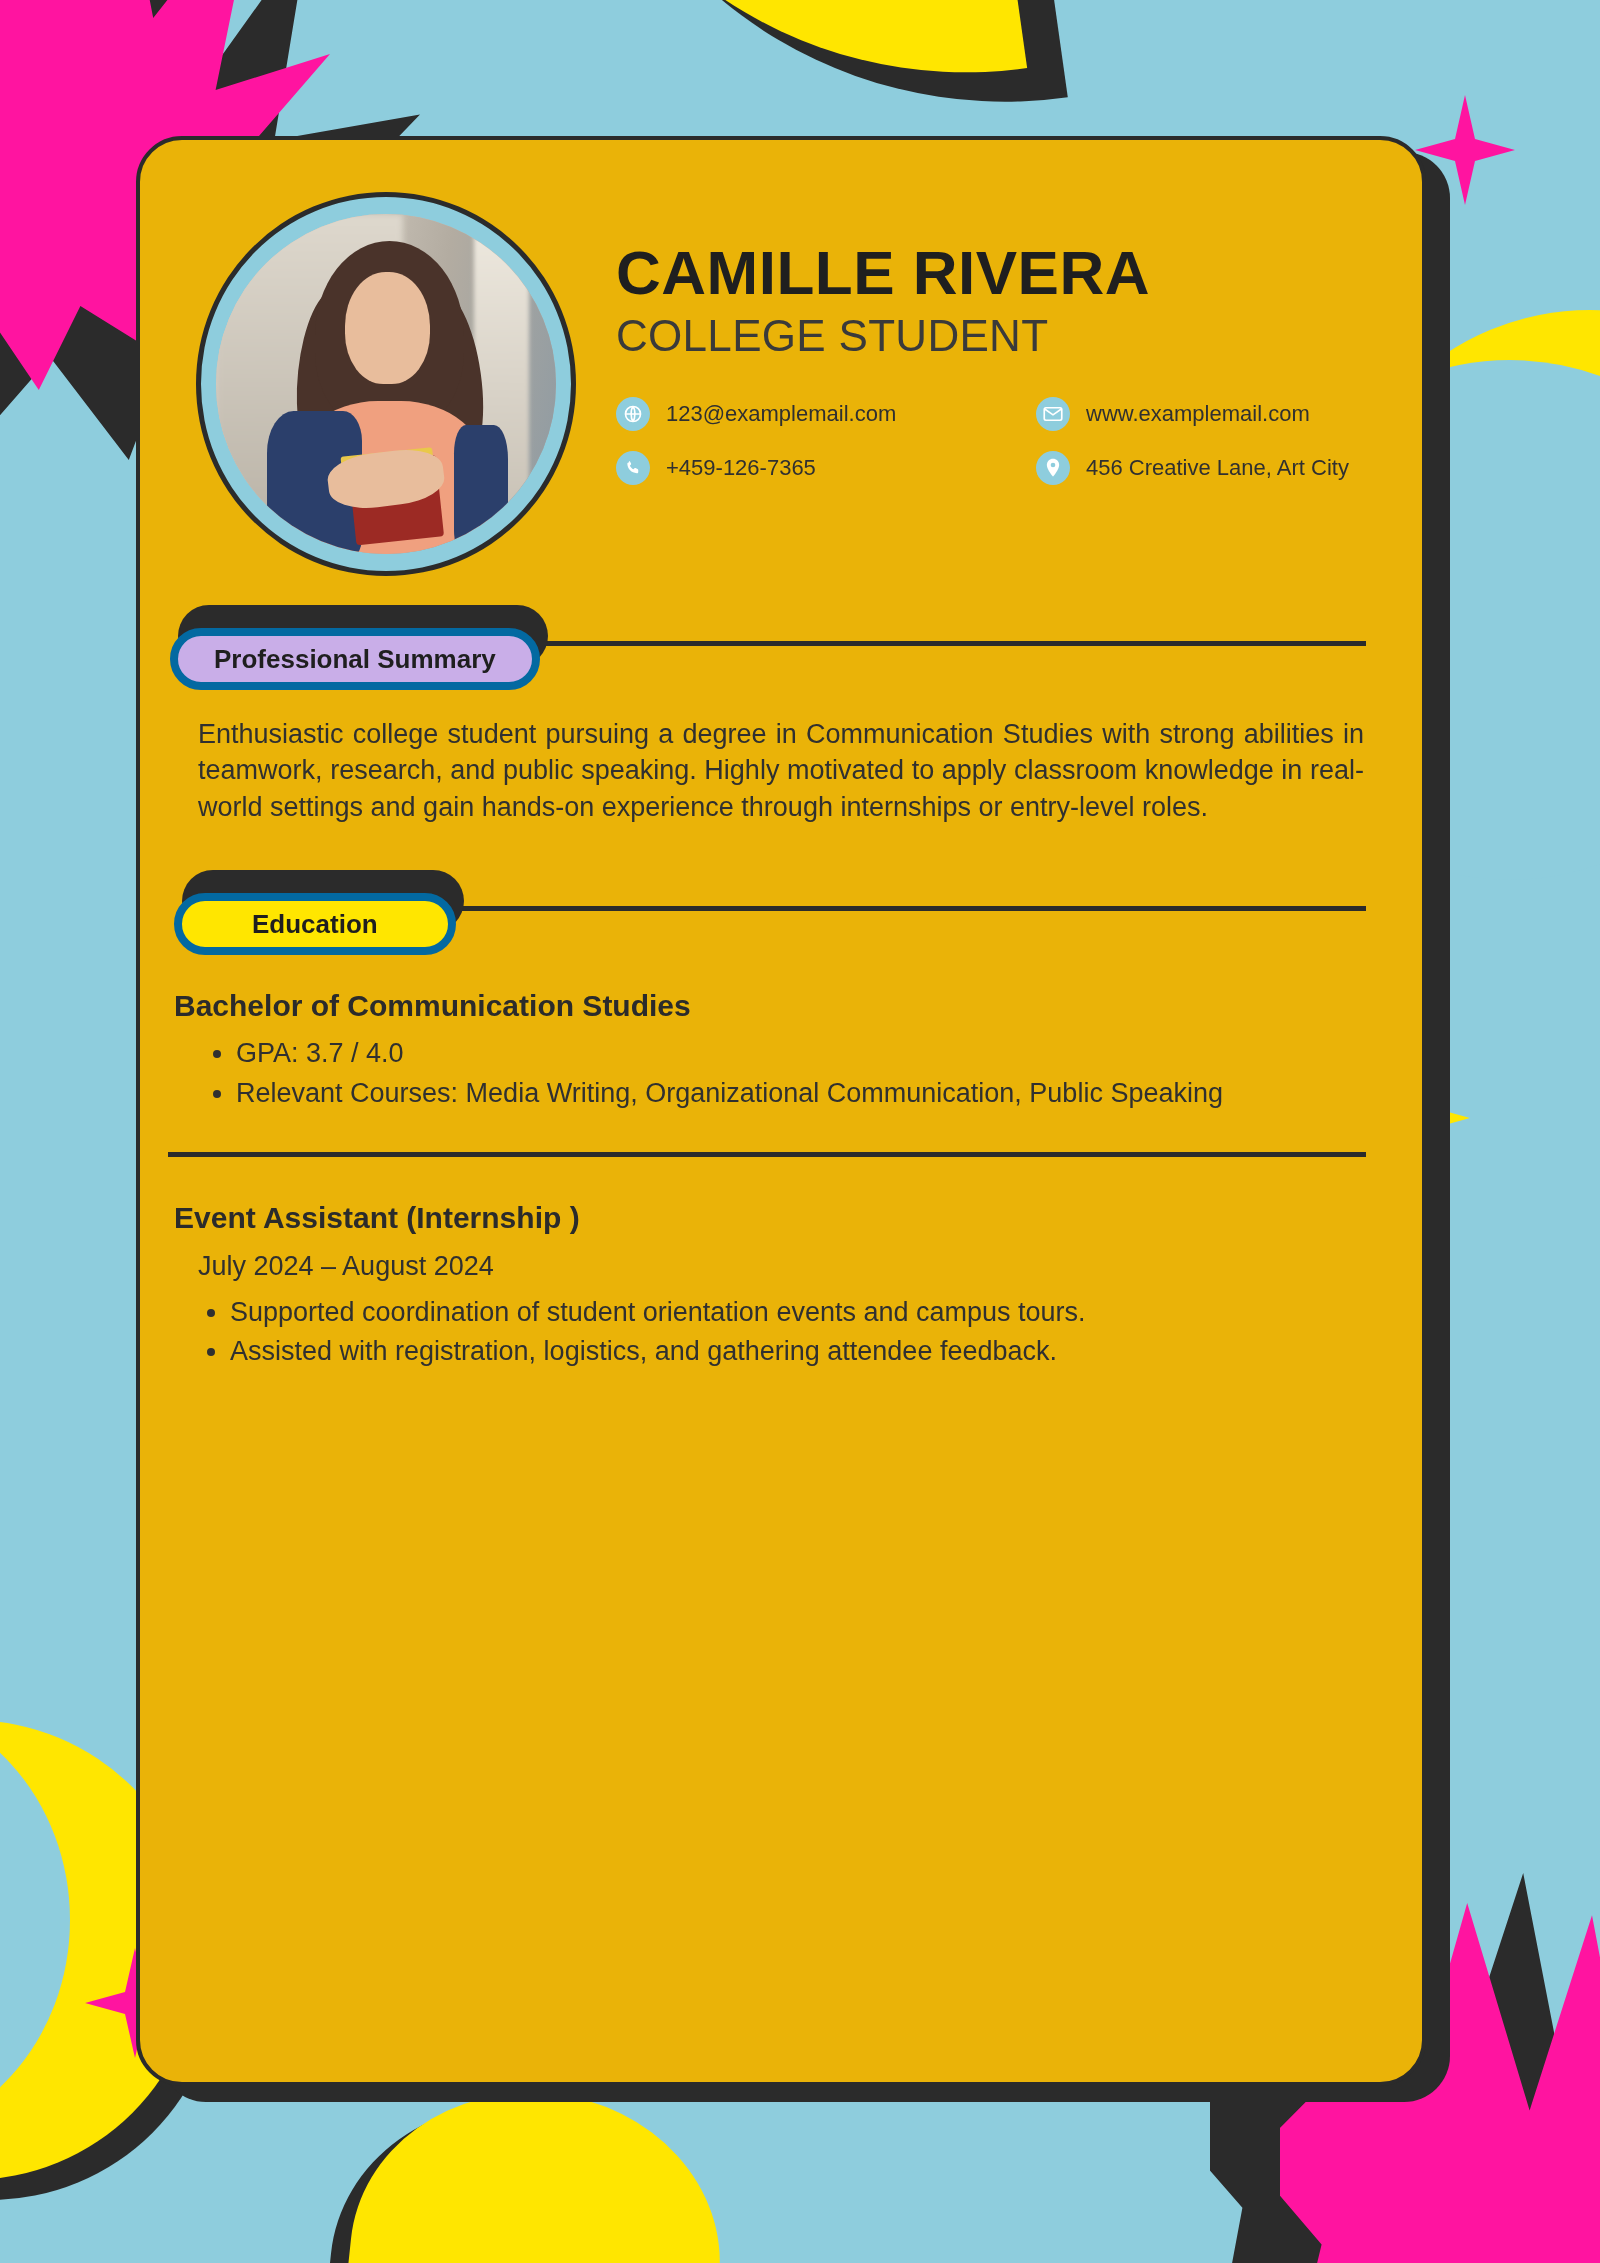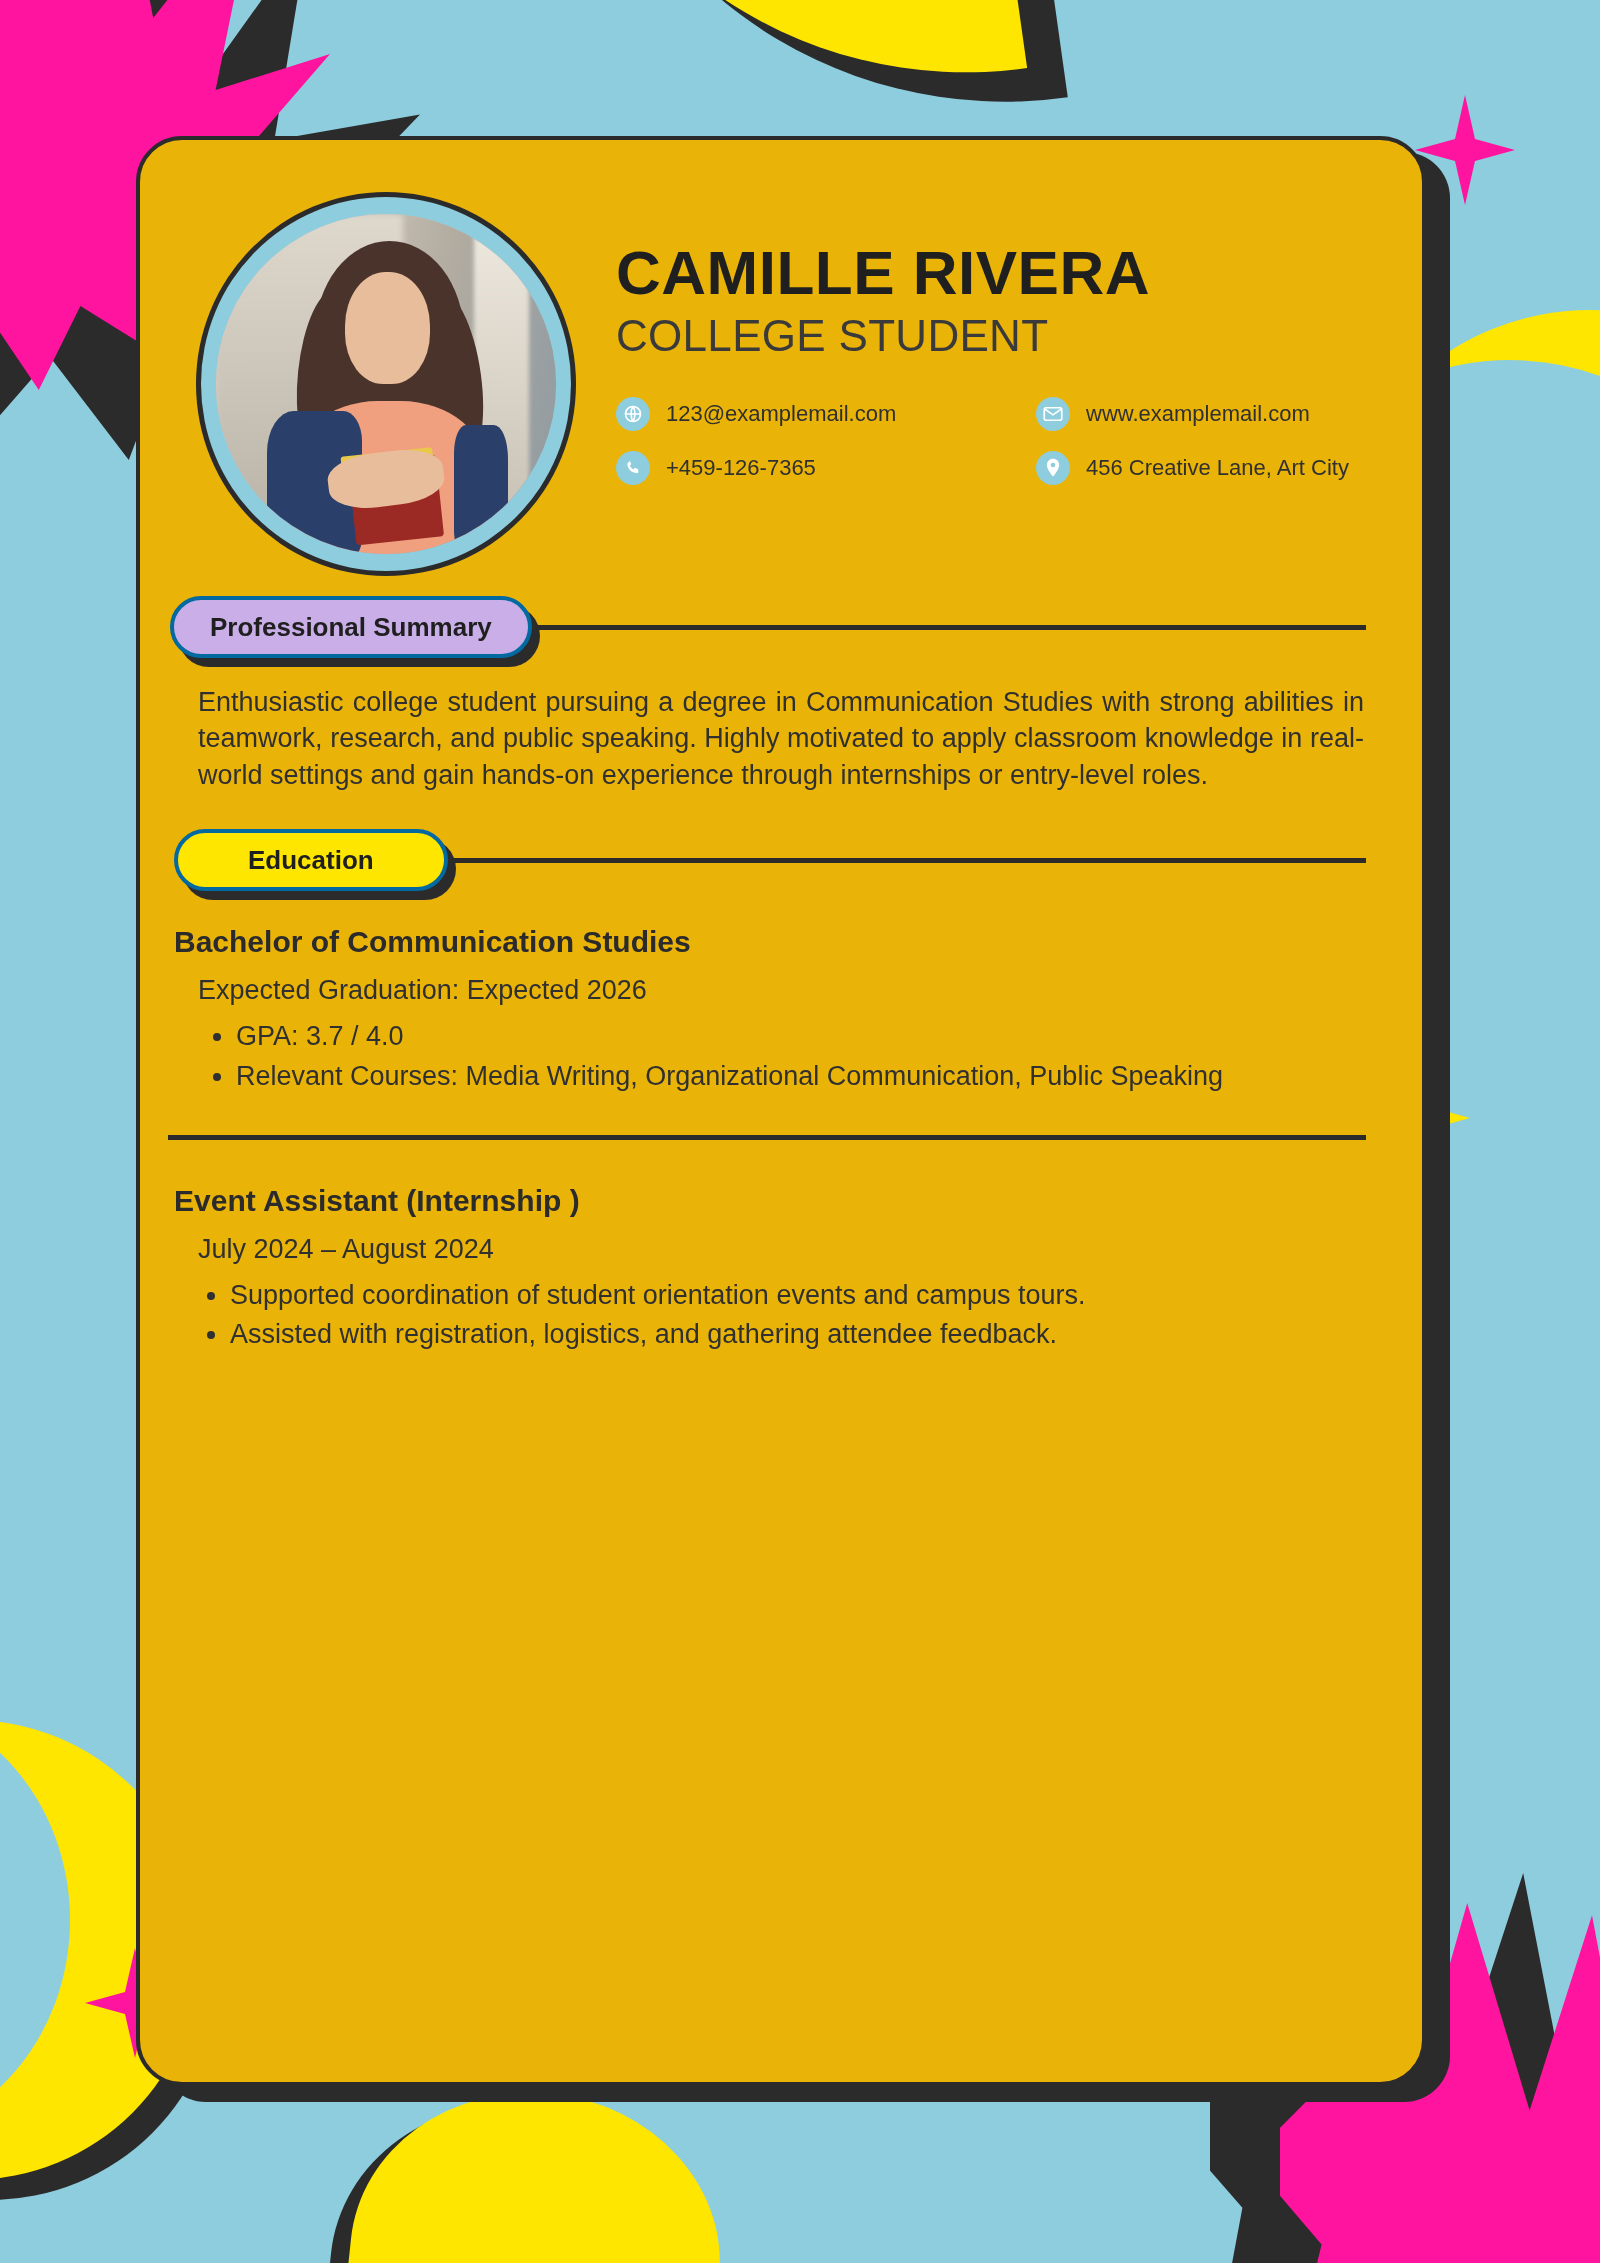--- a/index.html
+++ b/index.html
@@ -248,28 +248,29 @@
     padding: 0 56px 0 0;
     margin-left: 30px;
     position: relative;
   }
   .pill {
     display: inline-flex;
     align-items: center;
     justify-content: center;
     height: 62px;
     padding: 0 36px;
-    border: 4px solid #0369a1;
+    border: 8px solid #0369a1;
     border-radius: 34px;
     font-size: 26px;
     font-weight: 700;
     color: #1f1f1f;
     position: relative;
     z-index: 2;
     white-space: nowrap;
+    margin-top: 32px;
   }
   .pill.purple { background: #c9aee8; }
   .pill.yellow { background: #ffe600; }
   .pill-shadow {
     position: absolute;
     left: 8px; top: 9px;
     width: 100%; height: 62px;
     border-radius: 34px;
     background: #2b2b2b;
     z-index: 1;
@@ -429,21 +430,20 @@
 
   <div class="section" style="margin-top:36px;">
     <div class="section-head edu-head">
       <span class="pill-wrap">
         <span class="pill-shadow"></span>
         <span class="pill yellow" style="padding:12px 70px;">Education</span>
       </span>
       <span class="rule"></span>
     </div>
     <div class="sub-title">Bachelor of Communication Studies</div>
-    <div class="sub-meta">Expected Graduation:  Expected 2026</div>
     <ul class="bullets">
       <li>GPA: 3.7 / 4.0</li>
       <li>Relevant Courses: Media Writing, Organizational Communication, Public Speaking</li>
     </ul>
   </div>
 
   <div class="section" style="margin-top:40px;">
     <div class="section-head edu-head">
       <span class="rule"></span>
     </div>

